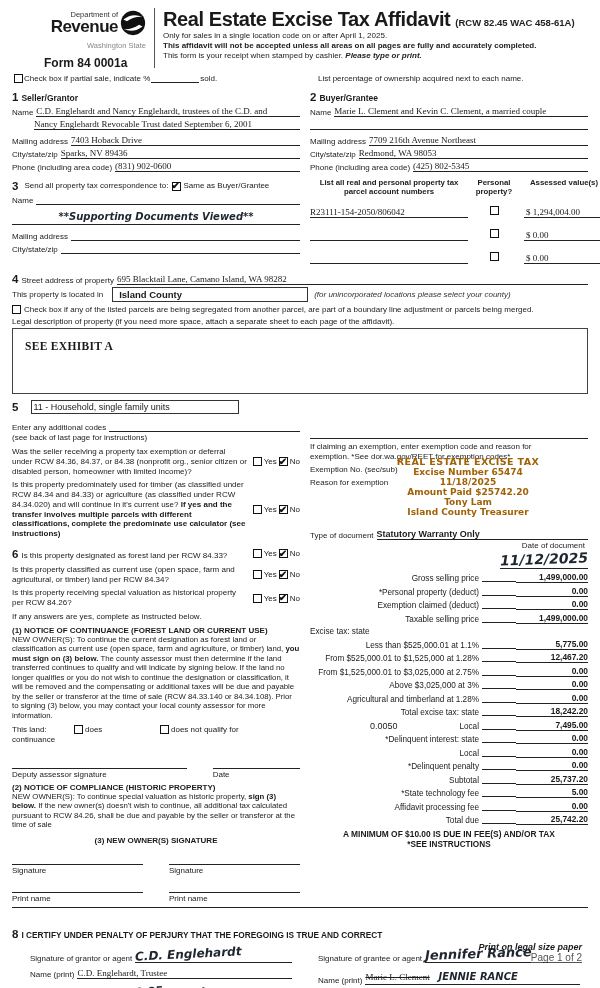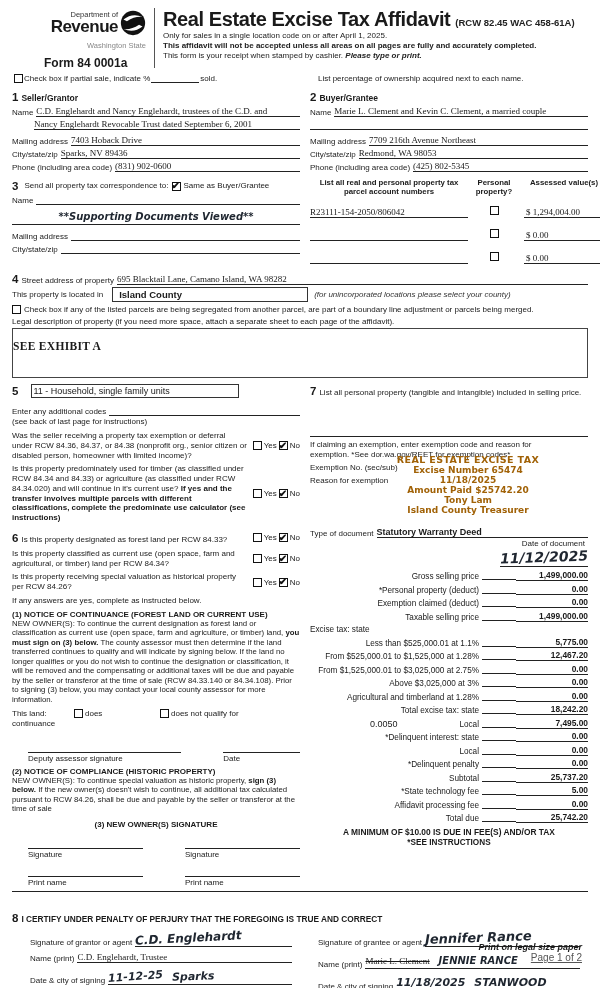--- a/index.html
+++ b/index.html
@@ -54,33 +54,33 @@
   .ph1 { width:158px; } .ph2 { width:52px; } .ph3 { width:80px; margin-left:4px; }
   .parcel-row { display:flex; align-items:flex-end; margin-bottom:5px; }
   .p-num { width:158px; font-size:9px; min-height:11px; }
   .p-cb { width:52px; text-align:center; }
   .p-val { width:80px; font-size:9px; margin-left:4px; padding-left:2px; }
 
   
   .sec4 { margin-top:4px; }
   .county-box { border:1.4px solid #333; padding:1px 6px; font-size:9.5px; font-weight:bold; width:196px; display:inline-block; }
   .itnote { font-size:8px; font-style:italic; color:#333; }
-  .legalbox { border:1.5px solid #444; height:50px; padding:7px 0; margin-top:2px; }
+  .legalbox { border:1.5px solid #444; height:66px; padding:7px 12px; margin-top:2px; }
   .legalbox .sv { font-size:11.5px; font-weight:bold; letter-spacing:0.3px; }
 
   
   .usecode-box { border:1.4px solid #333; padding:1px 1px; font-size:9px; width:208px; display:inline-block; }
   .q { font-size:8px; line-height:1.22; }
   .qrow { display:flex; align-items:center; margin-top:4px; }
   .qtext { flex:1; padding-right:5px; }
   .yn { white-space:nowrap; font-size:8px; display:flex; align-items:center; gap:2px; flex:none; }
   .notice-title { font-size:8px; font-weight:bold; margin-top:4px; }
   .notice-body { font-size:7.8px; line-height:1.22; text-align:left; }
   .sigpair { display:flex; gap:26px; margin-top:12px; }
-  .sigcol { flex:1;margin-left:16px; }
+  .sigcol { flex:1; }
   .sigcol .line { border-bottom:1px solid #222; height:10px; }
   .sigcol .slbl { font-size:8px; margin-top:1px; }
 
   
   .divline { border-top:1.2px solid #222; margin:4px 0 3px 0; }
   .exwrap { position:relative; }
   .stamp { position:absolute; right:12px; top:14px; width:216px; text-align:center; font-family:"DejaVu Sans",sans-serif; font-weight:bold; color:#a16207; }
   .stamp .s1 { font-size:9.5px; letter-spacing:0.4px; }
   .stamp .s2 { font-size:9px; }
   .tax-row { display:flex; align-items:flex-end; margin-bottom:2.5px; font-size:8.2px; }
@@ -374,21 +374,20 @@
             <div class="slbl">Print name</div>
           </div>
         <div class="sigcol">
             <div class="line"></div>
             <div class="slbl">Print name</div>
           </div>
       </div>
     </div>
 
     <div class="col-r">
-      <div class="q"><span class="secnum">7</span><span>List all personal property (tangible and intangible) included in selling price.</span></div>
       <div style="height:34px;"></div>
       <div class="divline"></div>
       <div class="exwrap" style="height:86px;">
         <div class="q">If claiming an exemption, enter exemption code and reason for</div>
         <div class="q">exemption. *See dor.wa.gov/REET for exemption codes*</div>
         <div class="fieldrow" style="width:118px;">
             <span class="lbl">Exemption No. (sec/sub)</span>
           </div>
         <div class="fieldrow" style="width:118px;">
             <span class="lbl">Reason for exemption</span>
@@ -397,21 +396,21 @@
           <div class="s1">REAL ESTATE EXCISE TAX</div>
           <div class="s2">Excise Number 65474</div>
           <div class="s2">11/18/2025</div>
           <div class="s2">Amount Paid $25742.20</div>
           <div class="s2">Tony Lam</div>
           <div class="s2">Island County Treasurer</div>
         </div>
       </div>
       <div class="fieldrow">
           <span class="lbl">Type of document</span>
-          <span class="grow fline" style="font-size:9px;font-weight:bold;">Statutory Warranty Deed</span>
+          <span class="grow fline" style="font-size:9px;font-weight:bold;">Statutory Warranty Only</span>
         </div>
       <div class="fieldrow" style="min-height:17px;flex-direction:column;">
           <span class="lbl">Date of document</span>
           <span class="grow fline" style="text-align:center;"><span class="handw" style="font-size:14px;transform:rotate(-2deg);">11/12/2025</span></span>
         </div>
 
       <div style="margin-top:3px;">
           <div class="tax-row">
             <span class="tax-label">Gross selling price</span>
             <span class="tax-line"></span>

